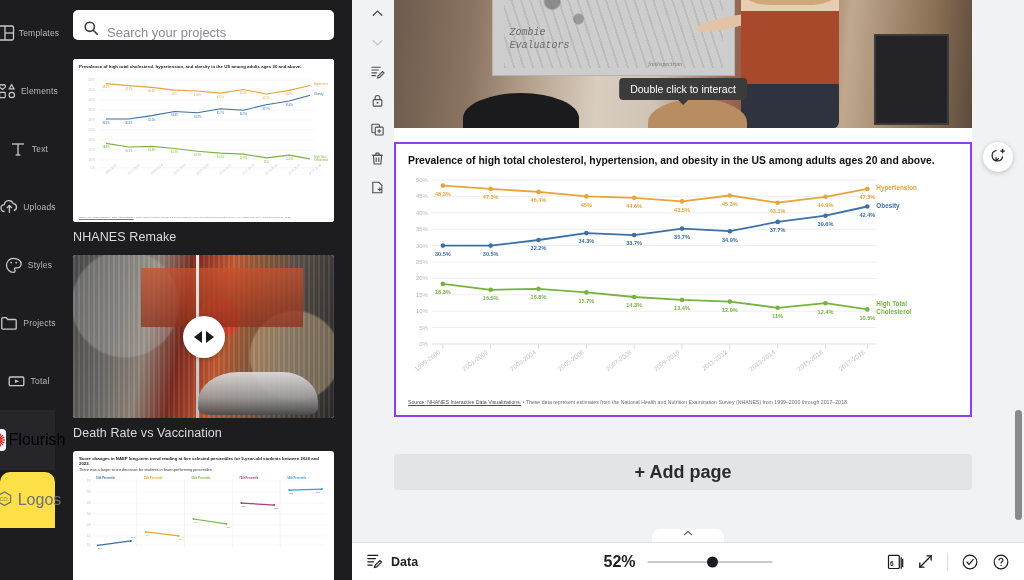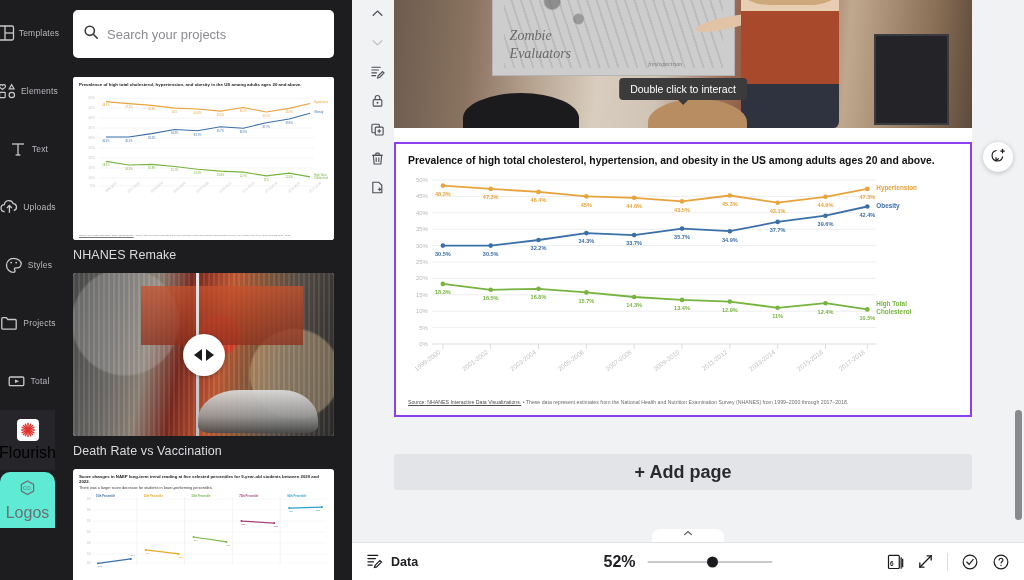--- a/index.html
+++ b/index.html
@@ -35,50 +35,50 @@
     display: flex; align-items: center; justify-content: center;
     color: #c9c9cc;
   }
   .rail-item .r-lbl {
     font-size: 8.5px; color: #b9b9bd; letter-spacing: .2px;
     line-height: 1;
   }
   .rail-flourish-wrap {
     width: 55px; height: 60px;
     background: #26262a;
-    display: flex; flex-direction: column;
+    display: flex; flex-direction: row;
     align-items: center; justify-content: center;
     gap: 3px; cursor: pointer;
   }
   .flourish-badge {
     width: 22px; height: 22px; background: #fff; border-radius: 4px;
     display: flex; align-items: center; justify-content: center;
   }
   .rail-logos {
     width: 55px; height: 56px;
-    background: #5eead4;
+    background: #fde047;
     border-top-left-radius: 10px; border-top-right-radius: 10px;
-    display: flex; flex-direction: column;
+    display: flex; flex-direction: row;
     align-items: center; justify-content: center; gap: 3px;
     cursor: pointer; margin-top: 2px;
   }
   .rail-logos .r-lbl { color: #6e6e74; }
 
   
   .panel {
     width: 297px; height: 580px;
     background: #1d1d20;
     flex: 0 0 297px;
     padding: 10px 18px 0 18px;
     position: relative;
     overflow: hidden;
   }
   .search-box {
-    height: 48px; background: #fff; border-radius: 5px;
-    display: flex; align-items: center; padding: 0 10px; gap: 8px;
+    height: 30px; background: #fff; border-radius: 5px;
+    display: flex; align-items: flex-end; padding: 0 10px; gap: 8px;
     margin-bottom: 19px;
   }
   .search-box input {
     border: none; outline: none; flex: 1;
     font-size: 13px; color: #333;
     font-family: "Liberation Sans", sans-serif;
   }
   .search-box input::placeholder { color: #8b8b90; }
 
   .proj { margin-bottom: 11px; cursor: pointer; }
@@ -180,22 +180,22 @@
   }
   .vidbg .sketch{
     position:absolute; left:19%; top:6%; width:38%; height:58%;
     background:
       radial-gradient(circle at 22% 32%, rgba(90,90,90,.55) 0 4%, transparent 5%),
       radial-gradient(circle at 34% 50%, rgba(90,90,90,.45) 0 3%, transparent 4%),
       repeating-linear-gradient(72deg, rgba(70,70,70,.12) 0 2px, transparent 2px 9px);
   }
   .vidbg .zombie{
     position:absolute; left:20%; top:40%;
-    font-size:14px; color:#6a6a6a; line-height:1.25;
-    font-family:Liberation Serif, serif; font-style:italic;
+    font-size:10px; color:#6a6a6a; line-height:1.25;
+    font-family:Liberation Mono, monospace; font-style:italic;
   }
   .vidbg .fresh{
     position:absolute; left:44%; top:60%;
     font-size:6px; color:#7a7a7a; font-style:italic;
     font-family:"Liberation Serif", serif;
   }
   .vidbg .person{
     position:absolute; left:60%; top:6%; width:17%; height:94%;
     background:linear-gradient(180deg,#e7cdb2 0 26%, #a8492c 26% 72%, #2f3340 72% 100%);
     border-radius:40% 40% 6% 6%/18% 18% 4% 4%;

